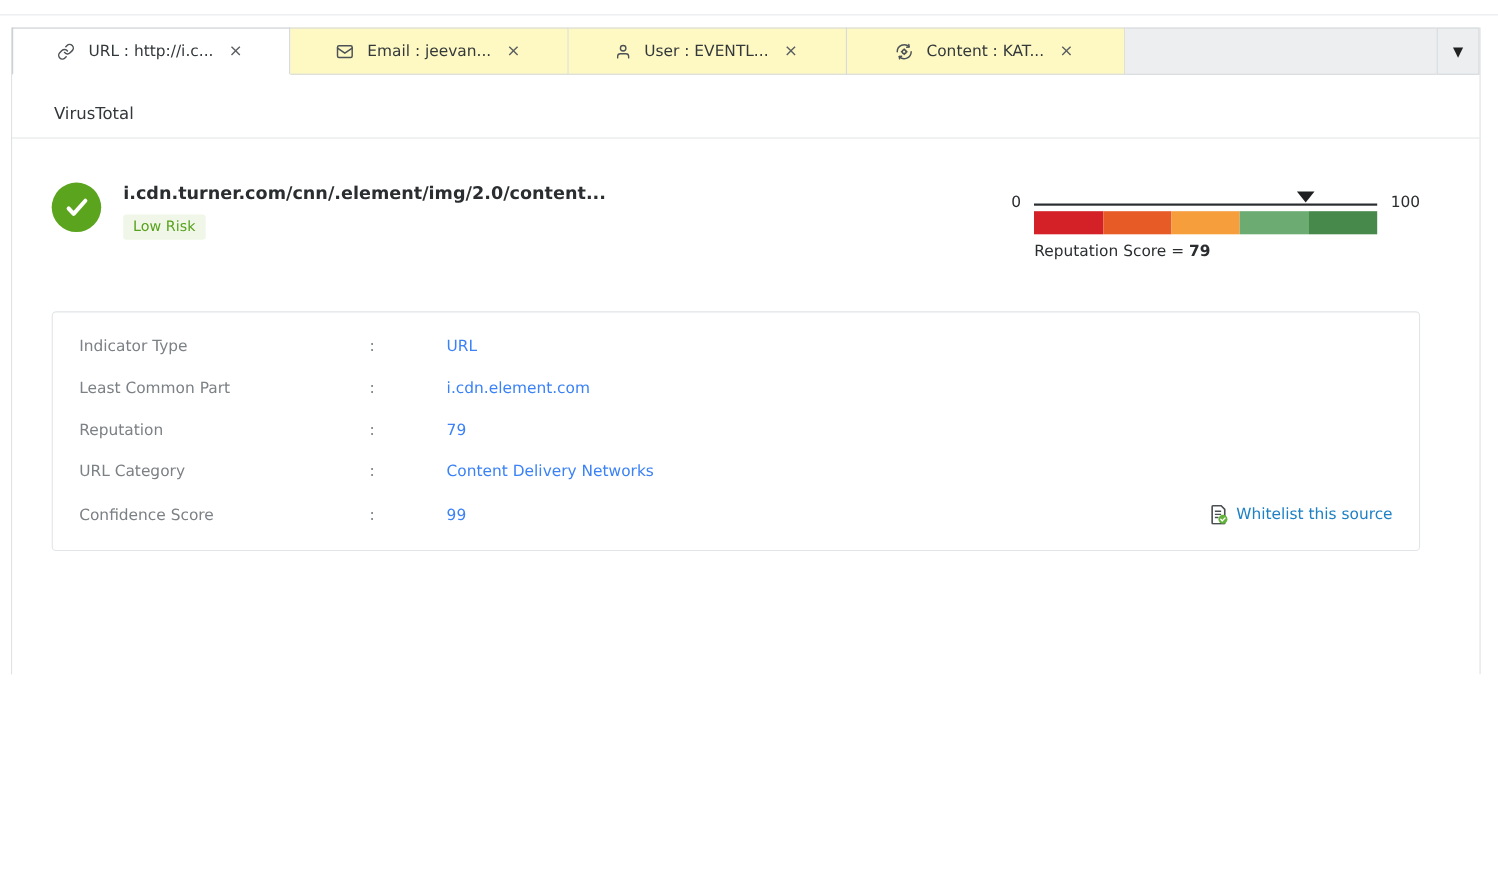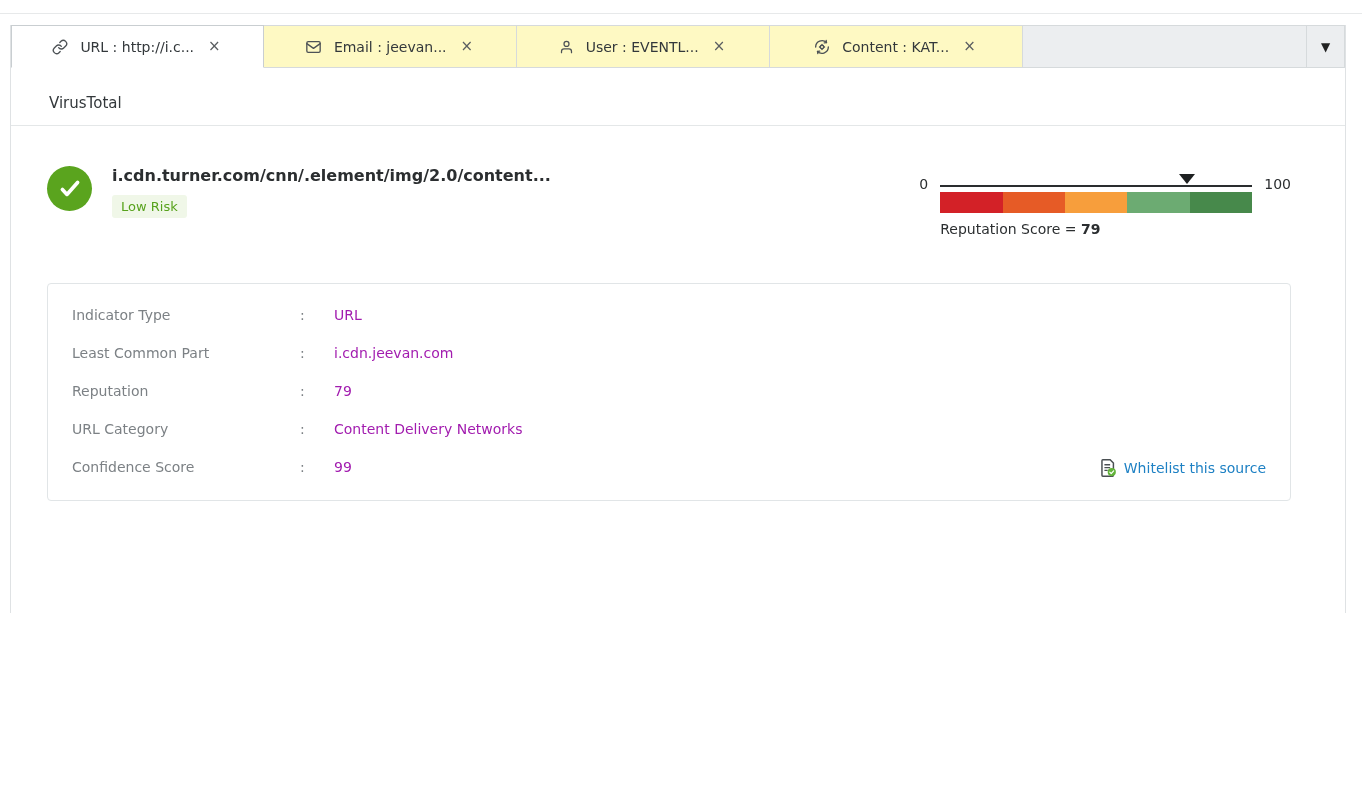--- a/index.html
+++ b/index.html
@@ -58,24 +58,24 @@
              border-left:8px solid transparent; border-right:8px solid transparent;
              border-top:10px solid #1e2021; }
   .gbar { display:flex; height:21px; margin-top:5px; }
   .gseg { flex:1; }
   .gcaption { margin-top:8px; font-size:14px; color:#2b2e30; }
   .gcaption b { font-weight:bold; }
 
   
   .details-card { margin-top:46px; margin-right:40px; border:1px solid #e1e5e7; border-radius:4px;
                   padding:12px 0; background:#fff; }
-  .drow { display:flex; align-items:flex-start; padding:11px 24px; font-size:14px; }
+  .drow { display:flex; align-items:flex-end; padding:11px 24px; font-size:14px;gap:36px; }
   .dlabel { width:228px; color:#7c8185; flex:none; }
   .dsep { width:34px; color:#7c8185; flex:none; }
-  .dvalue { color:#a21caf; }
+  .dvalue { color:#3b82f6; }
   .wl-link { margin-left:auto; display:flex; align-items:center; gap:7px; color:#1e81c4;
              font-size:14px; cursor:pointer; }
   .wl-icon { position:relative; display:flex; }
 </style>
 </head>
 <body>
 
 <div class="topline"></div>
 
 <div class="window">
@@ -178,21 +178,21 @@
 
       <div class="details-card">
         <div class="drow">
           <span class="dlabel">Indicator Type</span>
           <span class="dsep">:</span>
           <span class="dvalue">URL</span>
         </div>
         <div class="drow">
           <span class="dlabel">Least Common Part</span>
           <span class="dsep">:</span>
-          <span class="dvalue">i.cdn.jeevan.com</span>
+          <span class="dvalue">i.cdn.element.com</span>
         </div>
         <div class="drow">
           <span class="dlabel">Reputation</span>
           <span class="dsep">:</span>
           <span class="dvalue">79</span>
         </div>
         <div class="drow">
           <span class="dlabel">URL Category</span>
           <span class="dsep">:</span>
           <span class="dvalue">Content Delivery Networks</span>

